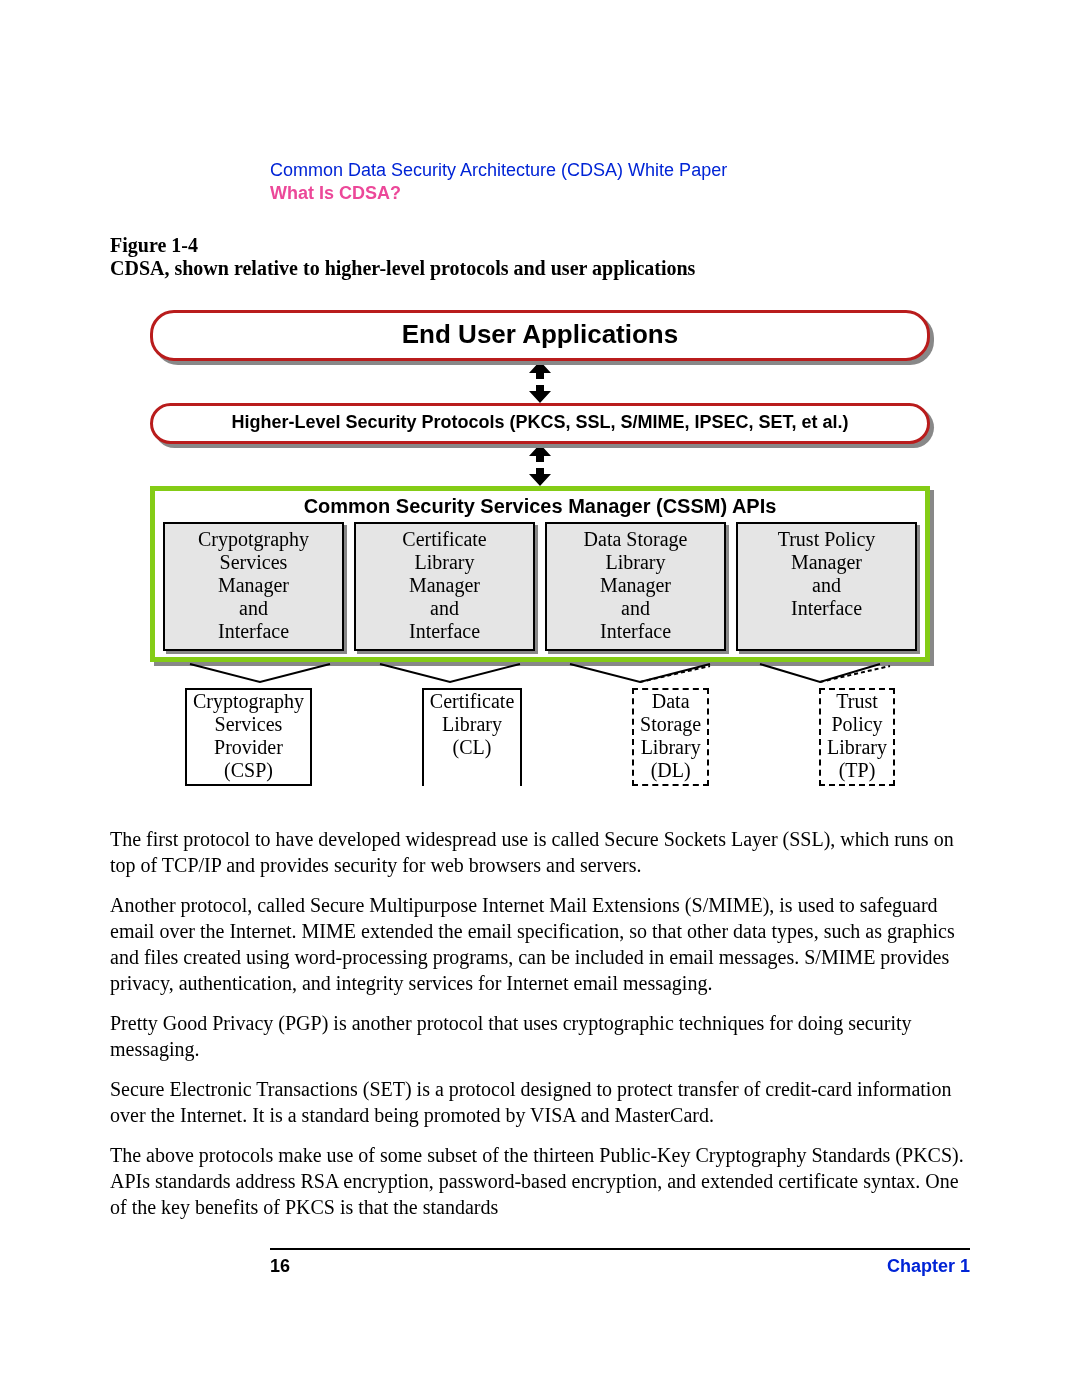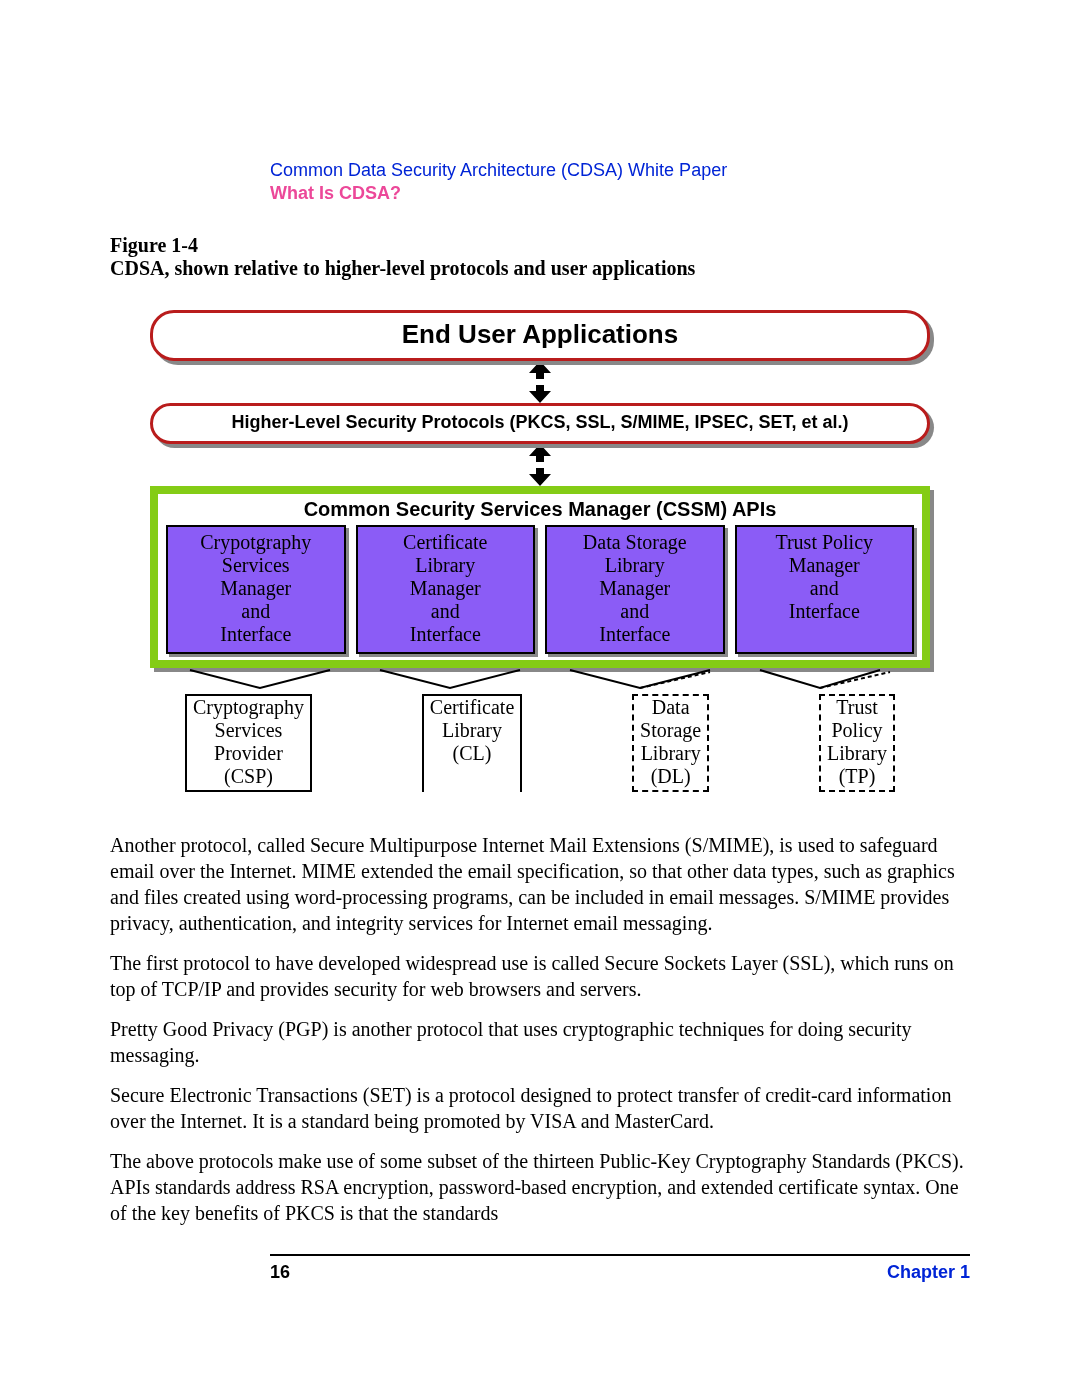--- a/index.html
+++ b/index.html
@@ -47,41 +47,41 @@
   }
   .pill.big { font-size: 26px; padding: 6px 0 8px 0; }
   .pill.mid { font-size: 18px; padding: 6px 0 8px 0; }
   .arrows {
     height: 42px;
     display: flex;
     justify-content: center;
     align-items: center;
   }
   .cssm-block {
-    border: 8px solid #84cc16;
+    border: 5px solid #84cc16;
     box-shadow: 4px 4px 0 #888;
     background: #fff;
   }
   .cssm-title {
     text-align: center;
     font-weight: 700;
     font-size: 20px;
     padding: 4px 0 2px 0;
   }
   .managers {
     display: flex;
     gap: 10px;
     padding: 2px 8px 6px 8px;
     font-family: "Times New Roman", Times, serif;
   }
   .mgr {
     flex: 1;
     border: 2px solid #000;
     box-shadow: 3px 3px 0 #888;
-    background: #8b5cf6;
+    background: #e5e5e5;
     text-align: center;
     font-size: 20px;
     line-height: 1.15;
     padding: 4px 2px 6px 2px;
     white-space: pre-line;
   }
   .connectors {
     height: 26px;
     position: relative;
   }
@@ -220,22 +220,22 @@
 (DL)</div>
       <div class="plug dashed">Trust
 Policy
 Library
 (TP)</div>
     </div>
 
   </div>
 
   <div class="bodytext">
+    <p>The first protocol to have developed widespread use is called Secure Sockets Layer (SSL), which runs on top of TCP/IP and provides security for web browsers and servers.</p>
     <p>Another protocol, called Secure Multipurpose Internet Mail Extensions (S/MIME), is used to safeguard email over the Internet. MIME extended the email specification, so that other data types, such as graphics and files created using word-processing programs, can be included in email messages. S/MIME provides privacy, authentication, and integrity services for Internet email messaging.</p>
-    <p>The first protocol to have developed widespread use is called Secure Sockets Layer (SSL), which runs on top of TCP/IP and provides security for web browsers and servers.</p>
     <p>Pretty Good Privacy (PGP) is another protocol that uses cryptographic techniques for doing security messaging.</p>
     <p>Secure Electronic Transactions (SET) is a protocol designed to protect transfer of credit-card information over the Internet.  It is a standard being promoted by VISA and MasterCard.</p>
     <p>The above protocols make use of some subset of the thirteen Public-Key Cryptography Standards (PKCS). APIs standards address RSA encryption, password-based encryption, and extended certificate syntax. One of the key benefits of PKCS is that the standards</p>
   </div>
 
   <hr class="rule">
 
   <div class="footer">
     <span class="pg">16</span>
     <span class="ch">Chapter 1</span>

